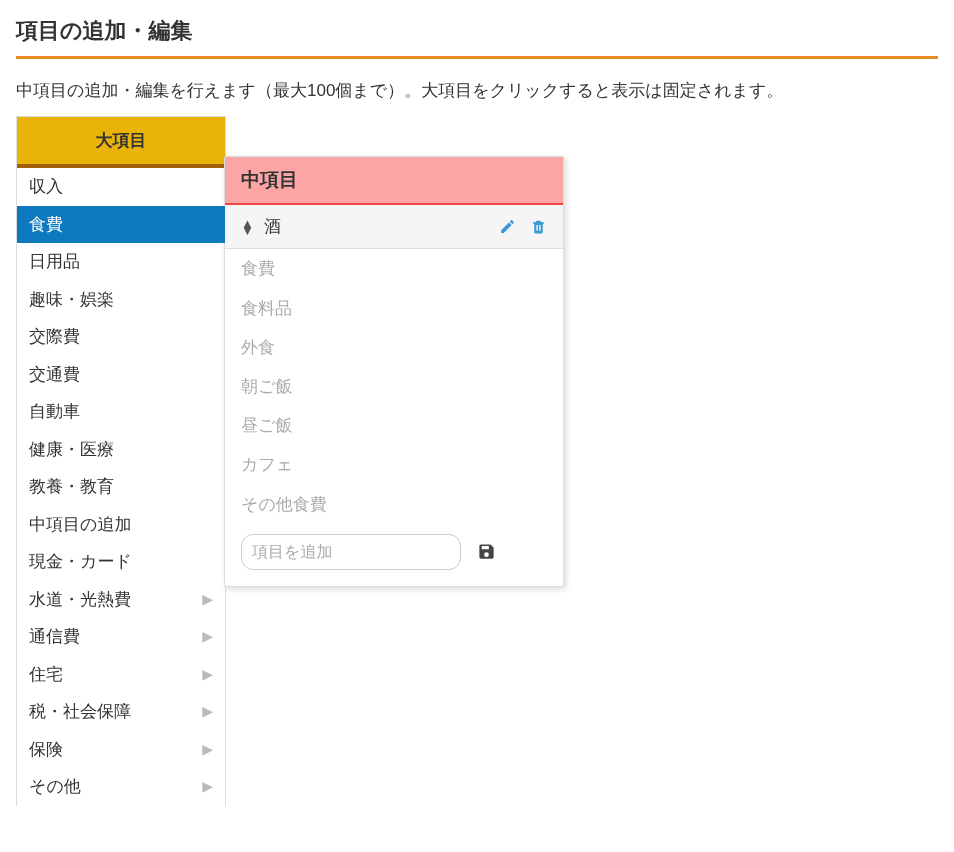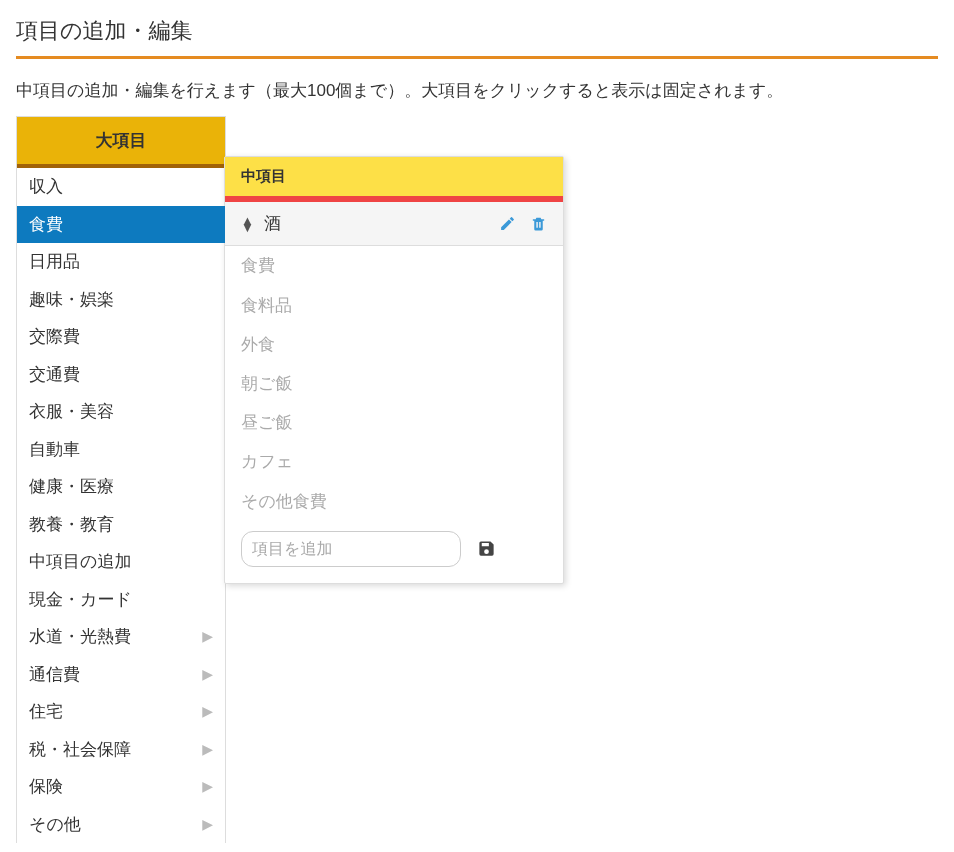--- a/index.html
+++ b/index.html
@@ -5,21 +5,21 @@
 * { box-sizing: border-box; margin: 0; padding: 0; }
 body {
   font-family: "Hiragino Kaku Gothic Pro", "Meiryo", sans-serif;
   background: #fff;
   padding: 16px;
   color: #333;
   font-size: 16px;
 }
 .page-title {
   font-size: 22px;
-  font-weight: normal;
+  font-weight: bold;
   color: #333;
   padding-bottom: 10px;
   border-bottom: 3px solid #e58b21;
   margin-bottom: 18px;
 }
 .page-desc {
   font-size: 17px;
   color: #333;
   margin-bottom: 12px;
   line-height: 1.6;
@@ -63,25 +63,25 @@
 .sub-panel {
   width: 340px;
   background: #fff;
   border: 1px solid #ddd;
   border-radius: 2px;
   box-shadow: 2px 2px 6px rgba(0,0,0,0.15);
   margin-left: -2px;
   margin-top: 40px;
 }
 .sub-header {
-  background: #fde047;
+  background: #fca5a5;
   font-weight: bold;
   padding: 10px 16px;
-  border-bottom: 6px solid #ef4444;
-  font-size: 15px;
+  border-bottom: 2px solid #ef4444;
+  font-size: 19px;
 }
 .sub-item {
   padding: 6px 16px;
   font-size: 17px;
   color: #aaa;
   display: flex;
   align-items: center;
   justify-content: space-between;
   line-height: 1.6;
 }
@@ -157,23 +157,20 @@
       <span>日用品</span>
     </div>
     <div class="main-item">
       <span>趣味・娯楽</span>
     </div>
     <div class="main-item">
       <span>交際費</span>
     </div>
     <div class="main-item">
       <span>交通費</span>
-    </div>
-    <div class="main-item">
-      <span>衣服・美容</span>
     </div>
     <div class="main-item">
       <span>自動車</span>
     </div>
     <div class="main-item">
       <span>健康・医療</span>
     </div>
     <div class="main-item">
       <span>教養・教育</span>
     </div>

